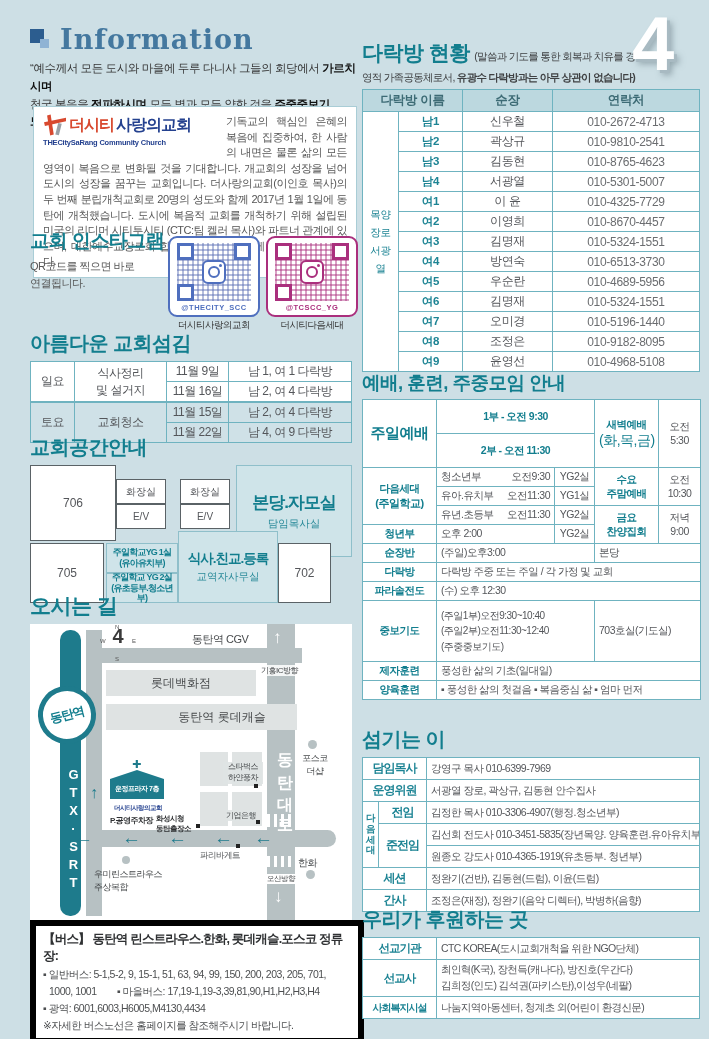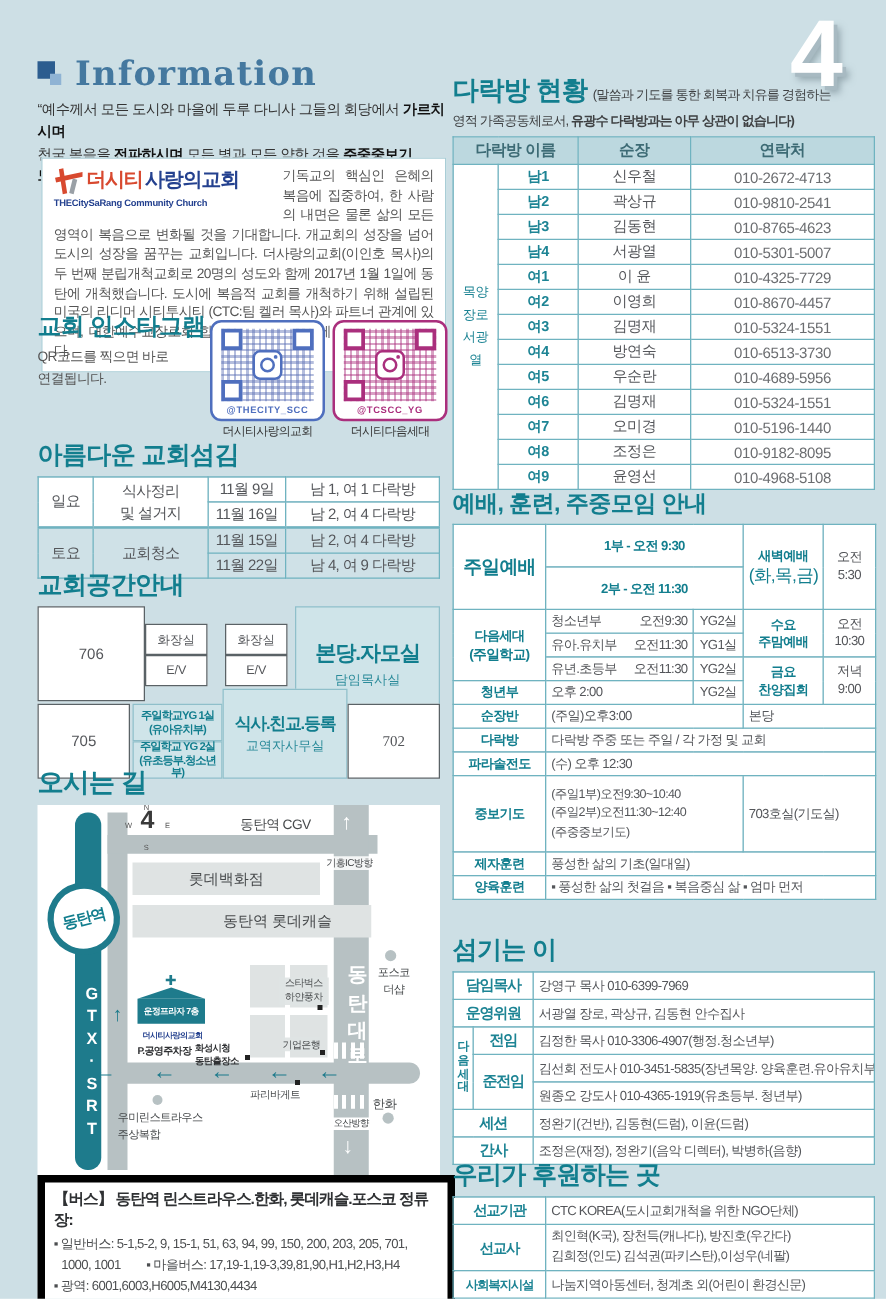--- a/index.html
+++ b/index.html
@@ -1,18 +1,18 @@
 <!DOCTYPE html>
 <html><head>
 <meta charset="utf-8">
 <style>
   html,body{margin:0;padding:0;}
   body{font-family:"Liberation Sans","DejaVu Sans",sans-serif;}
   #page{position:relative;width:709px;height:1039px;background:#cddfe5;overflow:hidden;}
-  .sec{position:absolute;margin-top:20px;}
+  .sec{position:absolute;}
   b{font-weight:bold;}
   
   .h-teal{color:#127e8e;font-weight:bold;letter-spacing:-0.5px;}
   
   #sec-info{top:24px;left:30px;width:326px;}
   .info-head{display:flex;align-items:center;gap:8px;}
   .sq-icon{position:relative;width:22px;height:22px;display:inline-block;}
   .sq1{position:absolute;top:0;left:0;width:14px;height:14px;background:#2c5d8f;}
   .sq2{position:absolute;top:10px;left:10px;width:9px;height:9px;background:#8fb3d4;}
   .info-title{font-family:"DejaVu Serif","Liberation Serif",serif;font-weight:bold;font-size:27px;color:#44789f;letter-spacing:1px;}
@@ -270,21 +270,21 @@
       <div class="fp-box fp-teal" style="left:76px;top:78px;width:72px;height:30px;">
         <span class="fp-yg-t"><span>주일학교YG 1실</span><br><span>(유아유치부)</span></span>
       </div>
       <div class="fp-box fp-teal" style="left:76px;top:108px;width:72px;height:30px;">
         <span class="fp-yg-t"><span>주일학교 YG 2실</span><br><span>(유초등부.청소년부)</span></span>
       </div>
       <div class="fp-box fp-teal" style="left:148px;top:66px;width:100px;height:72px;">
         <span class="fp-din-t">식사.친교.등록</span>
         <span class="fp-din-s">교역자사무실</span>
       </div>
-      <div class="fp-box" style="left:248px;top:78px;width:74px;height:60px;font-family:Liberation Serif, serif;">702</div>
+      <div class="fp-box" style="left:248px;top:78px;width:53px;height:60px;">702</div>
     </div>
   </div>
 
   <div class="sec" id="sec-map">
     <h2 class="h-teal">오시는 길</h2>
     <div class="map">
 
       <div class="mroad" style="left:56px;top:6px;width:16px;height:286px;"></div>
       <div class="mroad" style="left:56px;top:24px;width:216px;height:15px;"></div>
       <div class="mroad" style="left:237px;top:0;width:28px;height:296px;"></div>

